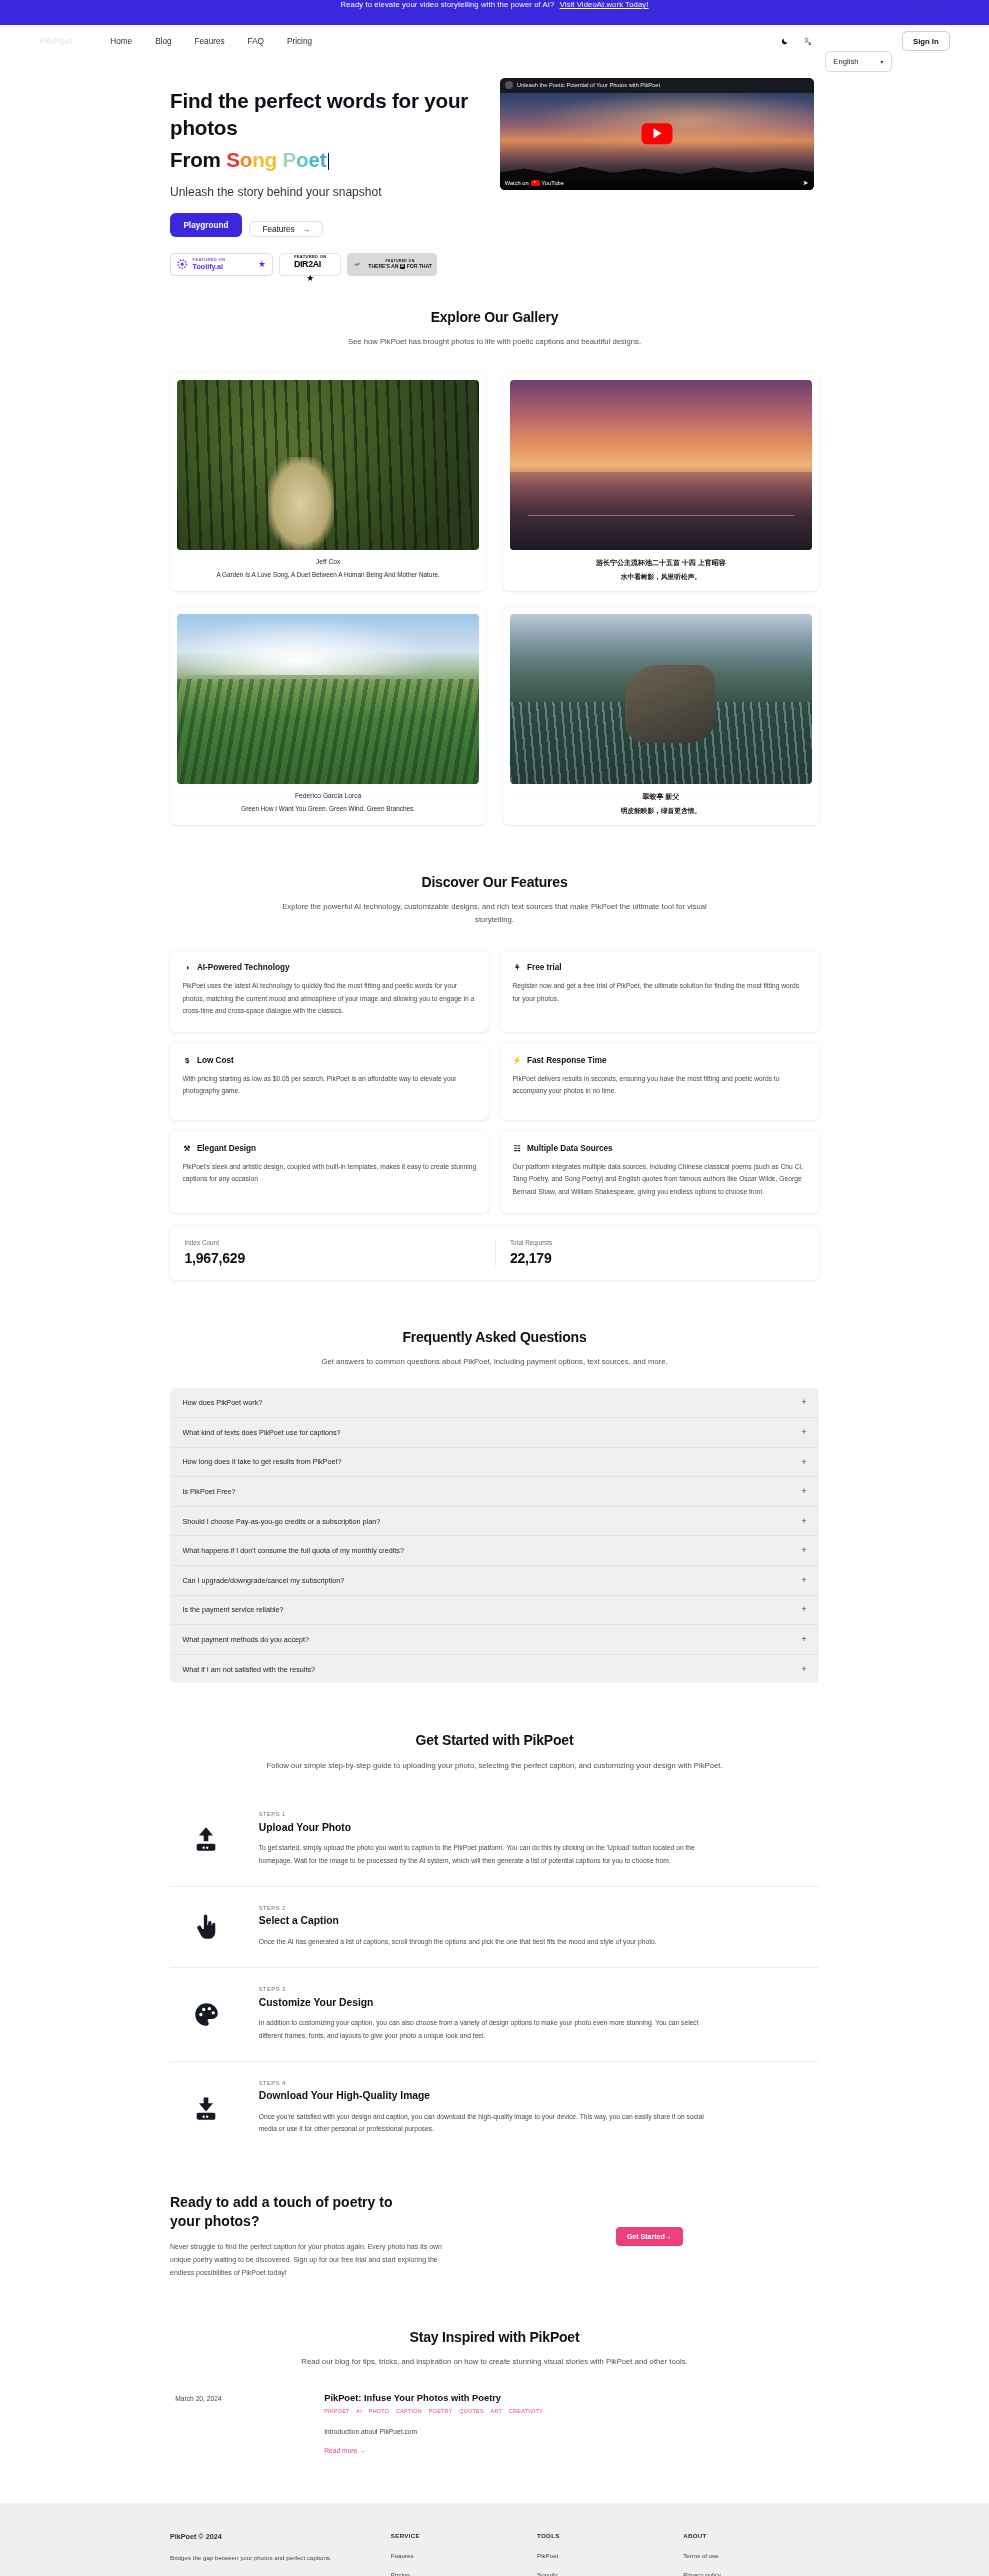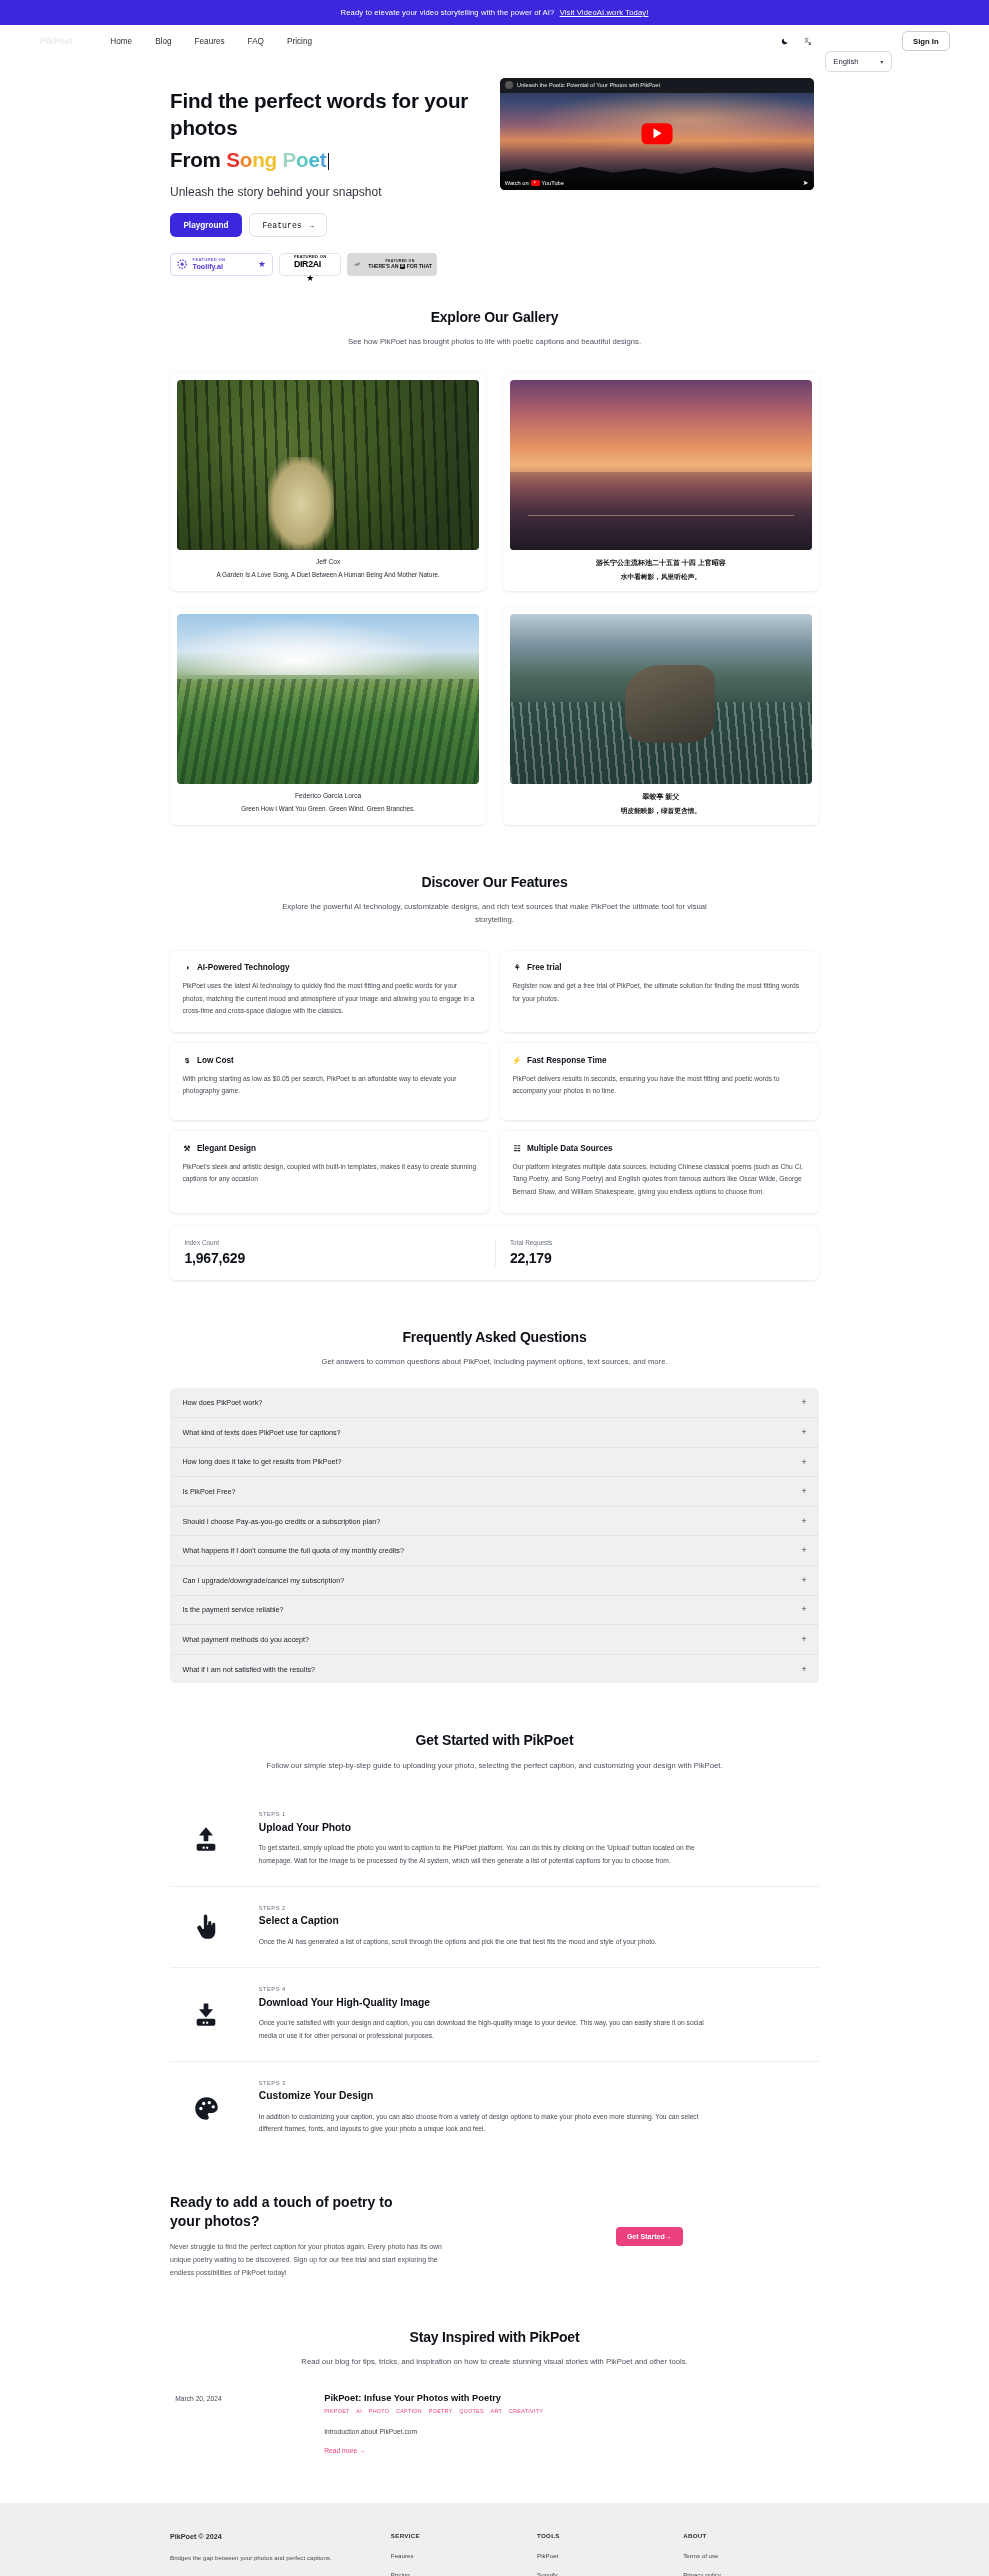--- a/index.html
+++ b/index.html
@@ -10,21 +10,21 @@
     color:#111827;
     -webkit-font-smoothing:antialiased;
   }
   .wrap { width:989px; }
 
   
   .top-banner {
     background:#3b28dd;
     color:#ffffff;
     height:25px;
-    display:flex; align-items:center; justify-content:center;
+    display:flex; justify-content:center;
     font-size:7.7px; letter-spacing:0.1px;
   }
   .top-banner a { color:#fff; text-decoration:underline; margin-left:5.2px; font-weight:500; }
 
   
   .nav {
     height:32px;
     display:flex; align-items:center;
     padding:0 39px;
     background:#fff;
@@ -71,22 +71,22 @@
   }
   .hero-sub { margin-top:11.3px; font-size:12px; color:#30363f; }
   .hero-btns { margin-top:14.4px; display:flex; gap:7.2px; align-items:flex-end; }
   .btn-primary {
     background:#3b28dd; color:#fff; border:none; border-radius:5.7px;
     height:24px; padding:0 13.4px; font-size:8.2px; font-weight:600; cursor:pointer;
     font-family:inherit;
   }
   .btn-ghost {
     background:#fff; color:#11161d; border:0.5px solid #dfe2e8; border-radius:5.7px;
-    height:24px; padding:0 12.4px; font-size:8.2px; cursor:pointer;
-    display:flex;align-items:center;gap:7.2px; font-family:Liberation Mono, monospace;
+    height:16px; padding:0 12.4px; font-size:8.2px; cursor:pointer;
+    display:flex;align-items:center;gap:7.2px; font-family:Liberation Sans, sans-serif;
   }
   .badges { margin-top:15.5px; display:flex; gap:6.2px; align-items:center; }
   .badge {
     height:23px; border-radius:4.1px; display:flex; align-items:center; gap:4.1px;
     padding:0 6.2px; font-size:5.7px;
   }
   .badge-toolify { border:0.5px solid #ded9fb; background:#fff; width:103px; justify-content:space-between;}
   .badge-dir2ai { border:0.5px solid #e4e6ea; background:#fff; width:62px; justify-content:space-between;flex-direction:column;}
   .badge-taft { background:#d9d9d9; width:90px; justify-content:space-between; padding:0 4.1px;}
   .b-label { font-size:4.1px; letter-spacing:0.3px; color:#6a5ce0; font-weight:700; display:block;}
@@ -536,47 +536,47 @@
             </svg>
         </div>
         <div class="step-main">
           <div class="step-kicker">STEPS 2</div>
           <div class="step-title">Select a Caption</div>
           <div class="step-desc">Once the AI has generated a list of captions, scroll through the options and pick the one that best fits the mood and style of your photo.</div>
         </div>
       </div>
       <div class="step-row">
         <div class="step-ico">
-          <svg width="28" height="28" viewBox="0 0 24 24">
-              <path d="M12 15 18 8h-4V3h-4v5H6z" fill="#141922"></path>
-              <rect x="4" y="16" width="16" height="6" rx="1.5" fill="#141922"></rect>
-              <circle cx="10" cy="19.5" r="1" fill="#fff"></circle>
-              <circle cx="13" cy="19.5" r="1" fill="#fff"></circle>
-            </svg>
-        </div>
-        <div class="step-main">
-          <div class="step-kicker">STEPS 4</div>
-          <div class="step-title">Download Your High-Quality Image</div>
-          <div class="step-desc">Once you're satisfied with your design and caption, you can download the high-quality image to your device. This way, you can easily share it on social media or use it for other personal or professional purposes.</div>
-        </div>
-      </div>
-      <div class="step-row">
-        <div class="step-ico">
           <svg width="27" height="27" viewBox="0 0 24 24">
               <path d="M12 2a10 10 0 0 0 0 20c1.4 0 2-1 2-2 0-1.4-1-1.6-1-2.6 0-.9.8-1.4 1.8-1.4H17a5 5 0 0 0 5-5c0-5-4.5-9-10-9z" fill="#141922"></path>
               <circle cx="7" cy="12" r="1.5" fill="#fff"></circle>
               <circle cx="9.5" cy="7.5" r="1.5" fill="#fff"></circle>
               <circle cx="14.5" cy="6.8" r="1.5" fill="#fff"></circle>
               <circle cx="18" cy="10.5" r="1.5" fill="#fff"></circle>
             </svg>
         </div>
         <div class="step-main">
           <div class="step-kicker">STEPS 3</div>
           <div class="step-title">Customize Your Design</div>
           <div class="step-desc">In addition to customizing your caption, you can also choose from a variety of design options to make your photo even more stunning. You can select different frames, fonts, and layouts to give your photo a unique look and feel.</div>
+        </div>
+      </div>
+      <div class="step-row">
+        <div class="step-ico">
+          <svg width="28" height="28" viewBox="0 0 24 24">
+              <path d="M12 15 18 8h-4V3h-4v5H6z" fill="#141922"></path>
+              <rect x="4" y="16" width="16" height="6" rx="1.5" fill="#141922"></rect>
+              <circle cx="10" cy="19.5" r="1" fill="#fff"></circle>
+              <circle cx="13" cy="19.5" r="1" fill="#fff"></circle>
+            </svg>
+        </div>
+        <div class="step-main">
+          <div class="step-kicker">STEPS 4</div>
+          <div class="step-title">Download Your High-Quality Image</div>
+          <div class="step-desc">Once you're satisfied with your design and caption, you can download the high-quality image to your device. This way, you can easily share it on social media or use it for other personal or professional purposes.</div>
         </div>
       </div>
     </div>
   </div>
 
   <div class="cta">
     <div class="cta-left">
       <div class="cta-h">
         <span>Ready to add a touch of poetry to</span><br>
         <span>your photos?</span>

